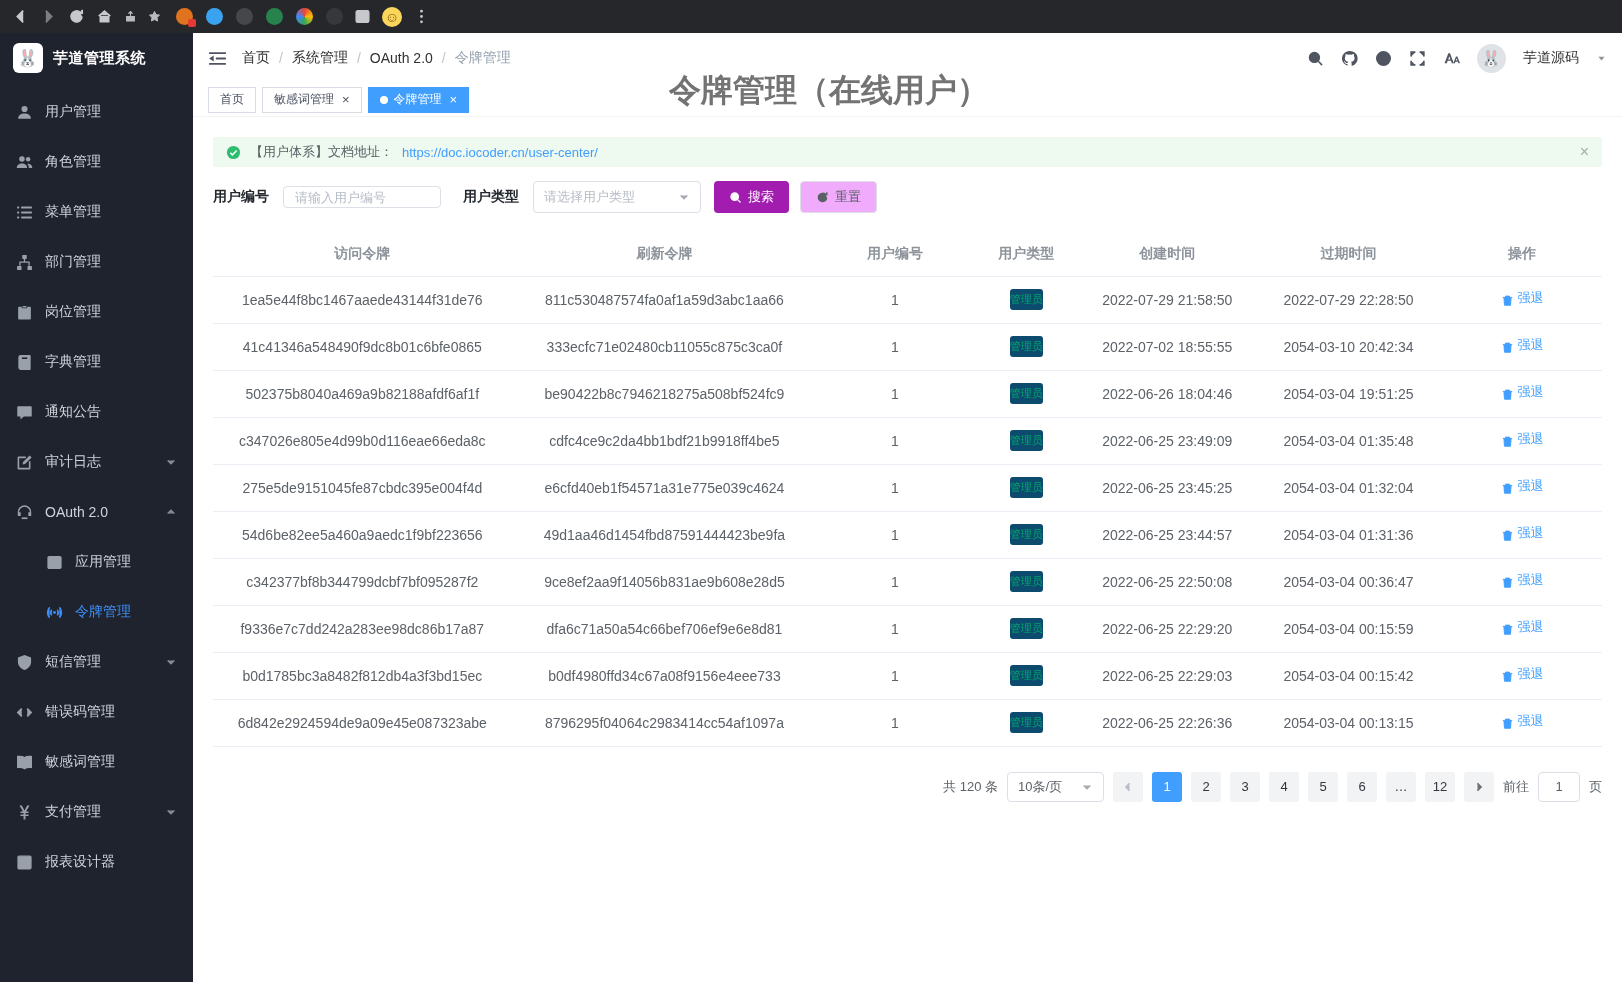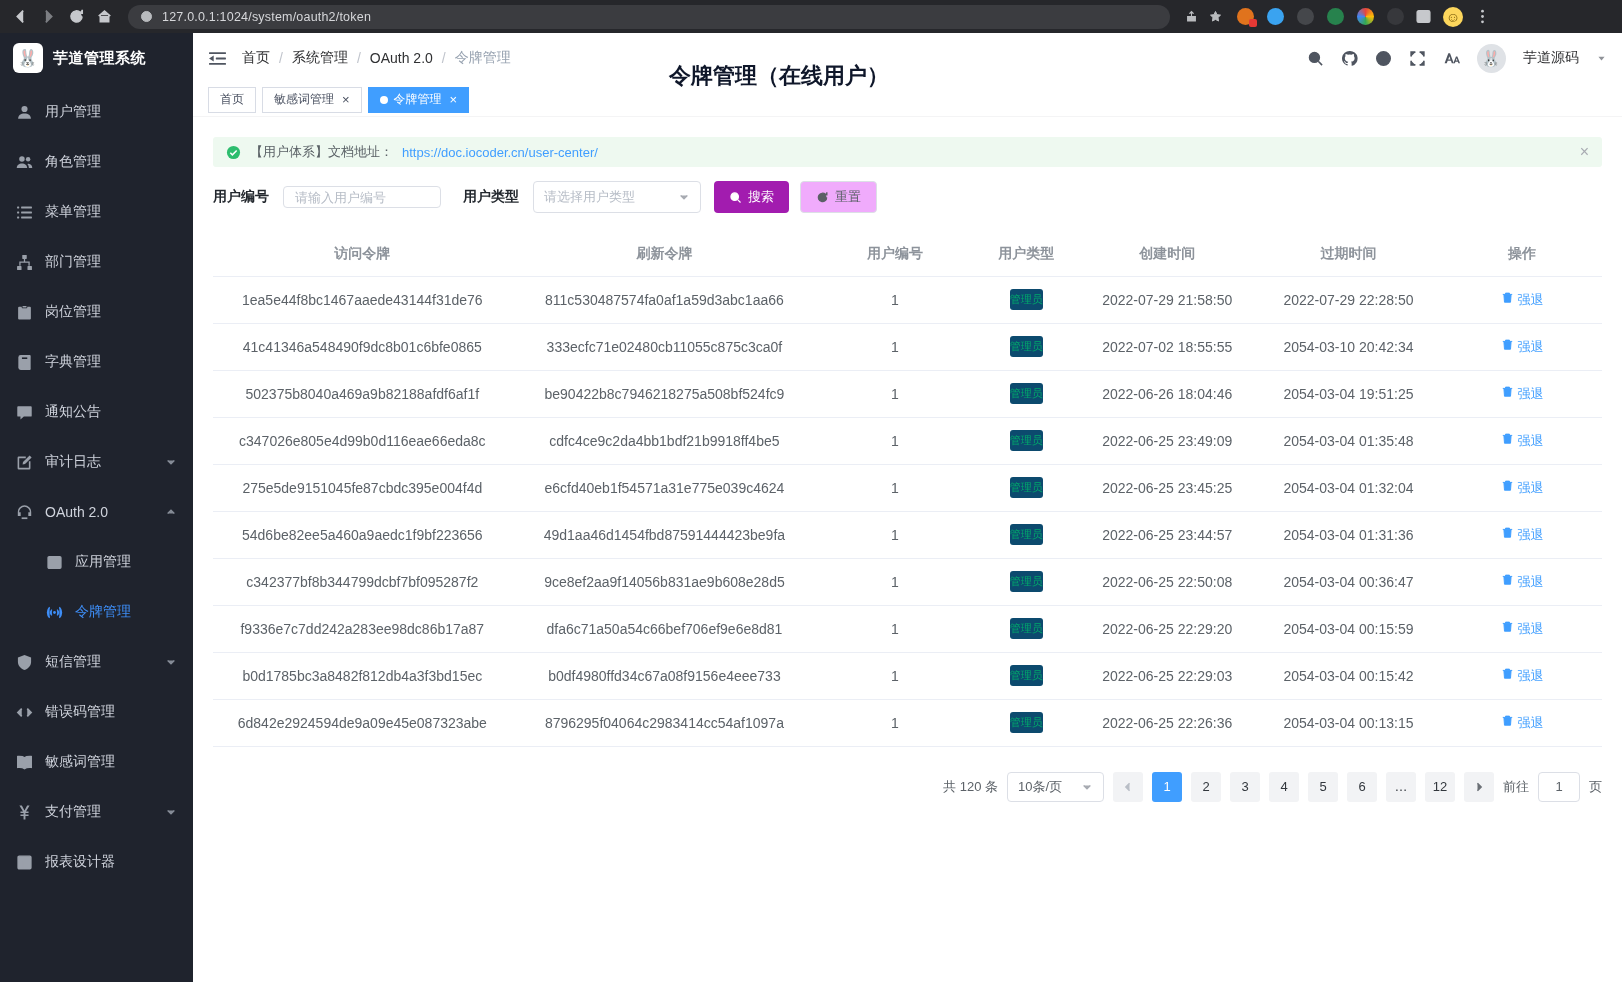--- a/index.html
+++ b/index.html
@@ -48,21 +48,21 @@
   .username{font-size:14px;color:#303133;cursor:pointer;white-space:nowrap}
   .nicon.tiny{width:11px;height:11px;color:#909399}
 
   
   .tabbar{height:34px;display:flex;align-items:center;gap:6px;padding:0 15px;flex:none;border-bottom:1px solid #f4f4f5}
   .tab{height:26px;display:inline-flex;align-items:center;gap:6px;padding:0 11px;border:1px solid #d8dce5;background:#fff;font-size:12px;color:#495060;cursor:pointer;white-space:nowrap}
   .tab-dot{width:8px;height:8px;border-radius:50%;background:#fff;display:inline-block}
   .tab.active{background:#409eff;border-color:#409eff;color:#fff}
   .tab-close{font-size:13px;line-height:1;margin-left:2px}
 
-  .annotation{position:absolute;left:476px;top:28px;font-size:22px;font-weight:700;color:#0f172a;z-index:40;white-space:nowrap;pointer-events:none}
+  .annotation{position:absolute;left:476px;top:36px;font-size:32px;font-weight:700;color:#737373;z-index:40;white-space:nowrap;pointer-events:none}
 
   
   .content{flex:1;padding:20px 20px 0;overflow:hidden}
   .alert{height:30px;background:#eef9f0;border-radius:3px;display:flex;align-items:center;gap:9px;padding:0 13px;font-size:13px;color:#5a6166}
   .alert-icon{width:15px;height:15px;flex:none}
   .alert-link{color:#409eff;text-decoration:none;cursor:pointer}
   .alert-close{margin-left:auto;color:#a8abb2;font-size:16px;line-height:1;cursor:pointer}
 
   .search-form{margin-top:14px;display:flex;align-items:center}
   .form-label{font-size:14px;font-weight:700;color:#23282e;margin-right:14px;white-space:nowrap}
@@ -72,21 +72,21 @@
   .select-caret{width:12px;height:12px;color:#a8abb2;flex:none}
   .btn{height:32px;border:none;border-radius:4px;display:inline-flex;align-items:center;gap:6px;padding:0 15px;font-size:13px;cursor:pointer;font-family:inherit;margin-left:13px}
   .btn-primary{background:#a21caf;color:#fff}
   .btn-plain{background:#f0abfc;border:1px solid #dcdfe6;color:#5a6066;margin-left:11px}
   .btn-icon{width:13px;height:13px}
 
   .data-table{width:100%;border-collapse:collapse;margin-top:20px;table-layout:fixed}
   .data-table th{height:43px;font-size:14px;color:#8d939b;font-weight:700;text-align:center;border-bottom:1px solid #ebeef5;white-space:nowrap}
   .data-table td{height:47px;font-size:14px;color:#5c6268;text-align:center;border-bottom:1px solid #ebeef5;white-space:nowrap;overflow:hidden}
   .tag-success{display:inline-block;padding:3px 0;font-size:11px;color:#00a86b;background:#0c4a6e;border-radius:3px}
-  .action-link{display:inline-flex;align-items:flex-start;gap:4px;color:#409eff;font-size:13px;cursor:pointer;text-decoration:none}
+  .action-link{display:inline-flex;align-items:flex-end;gap:4px;color:#409eff;font-size:13px;cursor:pointer;text-decoration:none}
   .ticon{width:13px;height:13px;display:inline-block}
 
   .pagination{margin-top:25px;display:flex;align-items:center;justify-content:flex-end;gap:9px;font-size:13px;color:#5c6268}
   .select.page-size{width:97px;height:30px;color:#5c6268}
   .page-list{display:inline-flex;gap:9px}
   .page-btn{min-width:30px;height:30px;padding:0 4px;background:#f2f3f5;border-radius:3px;display:inline-flex;align-items:center;justify-content:center;font-size:13px;color:#32373d;cursor:pointer}
   .page-btn.active{background:#409eff;color:#fff}
   .page-btn svg{width:12px;height:12px}
   .page-btn.prev{color:#b9bec6}
   .page-btn.next{color:#6b7076}
@@ -111,29 +111,20 @@
       <svg viewBox="0 0 16 16" fill="none" stroke="currentColor" stroke-width="1.5">
         <path d="M13.2 8a5.2 5.2 0 1 1-1.5-3.7"></path>
         <path d="M13.4 1.6v3.2h-3.2"></path>
       </svg>
     </span>
   <span class="bicon">
       <svg viewBox="0 0 16 16" fill="none" stroke="currentColor" stroke-width="1.4">
         <path d="M2.5 7.5L8 2.8l5.5 4.7M4 6.8V13h8V6.8"></path>
       </svg>
     </span>
-  <div class="url-pill">
-    <span class="bicon sm">
-        <svg viewBox="0 0 16 16" fill="none" stroke="currentColor" stroke-width="1.2">
-          <circle cx="8" cy="8" r="6.2"></circle>
-          <path d="M8 7.4v3.4M8 5v.3" stroke-linecap="round"></path>
-        </svg>
-      </span>
-    <span class="url-text">127.0.0.1:1024/system/oauth2/token</span>
-  </div>
   <span class="bicon sm">
       <svg viewBox="0 0 16 16" fill="none" stroke="currentColor" stroke-width="1.3">
         <path d="M8 9.5V2M5.4 4.4L8 1.8l2.6 2.6M3.2 7.5v6h9.6v-6"></path>
       </svg>
     </span>
   <span class="bicon sm">
       <svg viewBox="0 0 16 16" fill="none" stroke="currentColor" stroke-width="1.2">
         <path d="M8 1.8l1.9 3.9 4.3.6-3.1 3 .7 4.3L8 11.6l-3.8 2 .7-4.3-3.1-3 4.3-.6z"></path>
       </svg>
     </span>

